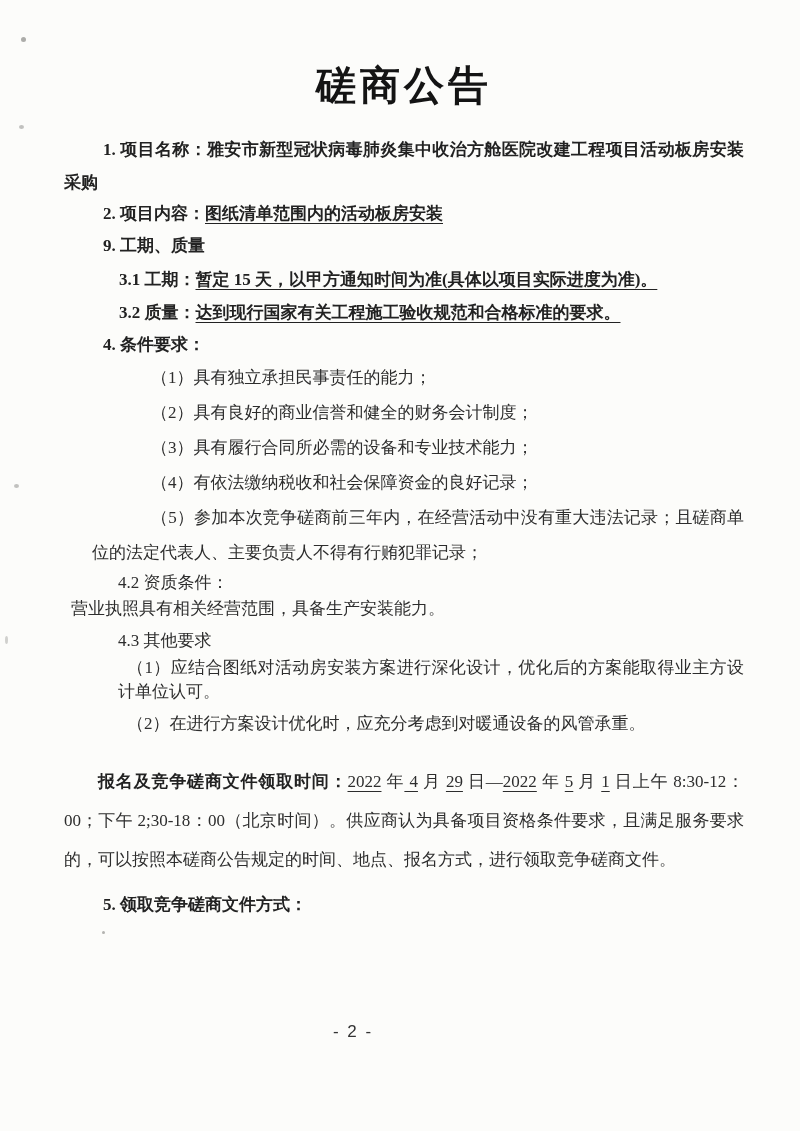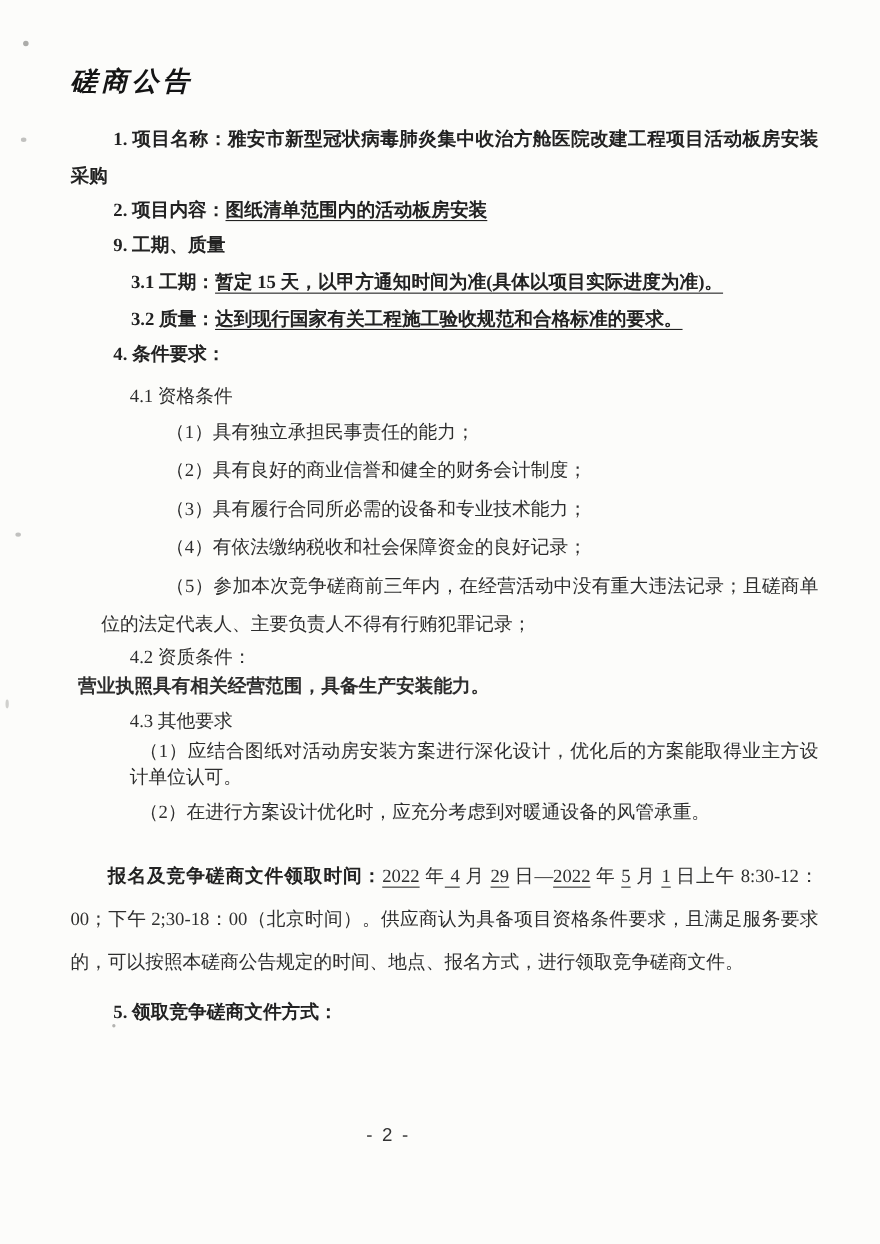--- a/index.html
+++ b/index.html
@@ -13,45 +13,44 @@
     width: 800px; height: 1131px;
     box-sizing: border-box;
     background: #fcfcfa;
     color: #2d2d2d;
     padding: 58px 56px 0 64px;
     overflow: hidden;
     font-size: 17px;
   }
   .doc-title {
     margin: 0 0 20px 0;
-    text-align: left;
-    font-size: 24px;
+    text-align: center;
+    font-size: 40px;
     font-weight: 700;
     letter-spacing: 4px;
     color: #141414;
-    font-style: italic;
   }
   p { margin: 0; }
   b { font-weight: 700; color: #222; }
   .u {
     text-decoration: underline;
     text-underline-offset: 4px;
     text-decoration-thickness: 1px;
   }
   .intro { line-height: 27px; text-indent: 46px; text-align: justify; }
   .item1 { margin-top: 4px; line-height: 33px; text-indent: 39px; text-align: justify; }
   .item2 { line-height: 30px; text-indent: 39px; }
   .item3 { margin-top: 2px; line-height: 30px; text-indent: 39px; }
   .sub31 { margin-top: 2px; line-height: 33px; text-indent: 55px; }
   .sub32 { line-height: 33px; text-indent: 55px; }
   .item4 { line-height: 31px; text-indent: 39px; }
   .sub41 { margin-top: 8px; line-height: 30px; text-indent: 54px; }
   .qpoints p { line-height: 35px; text-indent: 59px; text-align: justify; margin-left: 28px; }
   .cred-label { line-height: 26px; text-indent: 54px; }
-  .cred-value { line-height: 26px; text-indent: 7px; font-weight: bold; }
+  .cred-value { line-height: 26px; text-indent: 7px; }
   .sub43 { margin-top: 6px; line-height: 26px; text-indent: 54px; }
   .opoint1 { margin-top: 2px; line-height: 24px; padding-left: 54px; text-indent: 9px; text-align: justify; }
   .opoint2 { margin-top: 7px; line-height: 26px; text-indent: 63px; }
   .signup { margin-top: 25px; line-height: 39px; text-indent: 34px; text-align: justify; }
   .item5 { margin-top: 11px; line-height: 30px; text-indent: 39px; }
   .footer {
     position: absolute;
     top: 1022px; left: 0;
     width: 100%;
     text-align: center;
@@ -92,21 +91,20 @@
   <p class="item2"><b>2. 项目内容：</b><b class="u">图纸清单范围内的活动板房安装</b></p>
 
   <p class="item3"><b>9. 工期、质量</b></p>
 
   <p class="sub31"><b>3.1 工期：</b><b class="u">暂定 15 天，以甲方通知时间为准(具体以项目实际进度为准)。</b></p>
 
   <p class="sub32"><b>3.2 质量：</b><b class="u">达到现行国家有关工程施工验收规范和合格标准的要求。</b></p>
 
   <p class="item4"><b>4. 条件要求：</b></p>
 
-  <p class="sub41"><span>4.1 资格条件</span></p>
 
   <div class="qpoints">
     <p>（1）具有独立承担民事责任的能力；</p>
     <p>（2）具有良好的商业信誉和健全的财务会计制度；</p>
     <p>（3）具有履行合同所必需的设备和专业技术能力；</p>
     <p>（4）有依法缴纳税收和社会保障资金的良好记录；</p>
     <p>（5）参加本次竞争磋商前三年内，在经营活动中没有重大违法记录；且磋商单位的法定代表人、主要负责人不得有行贿犯罪记录；</p>
   </div>
 
   <p class="cred-label">4.2 资质条件：</p>

